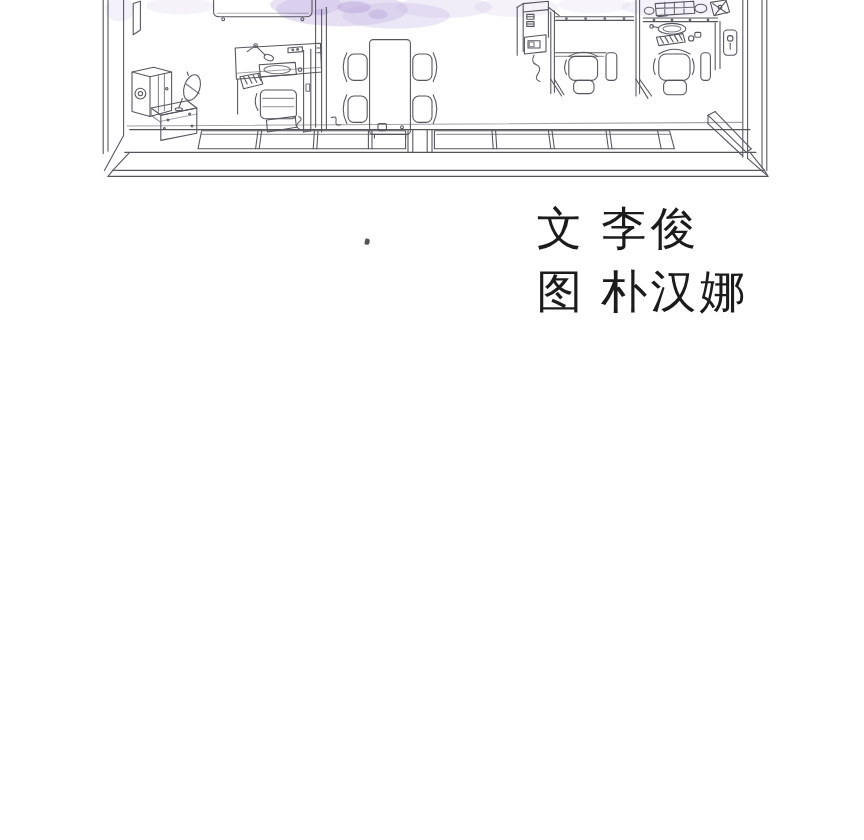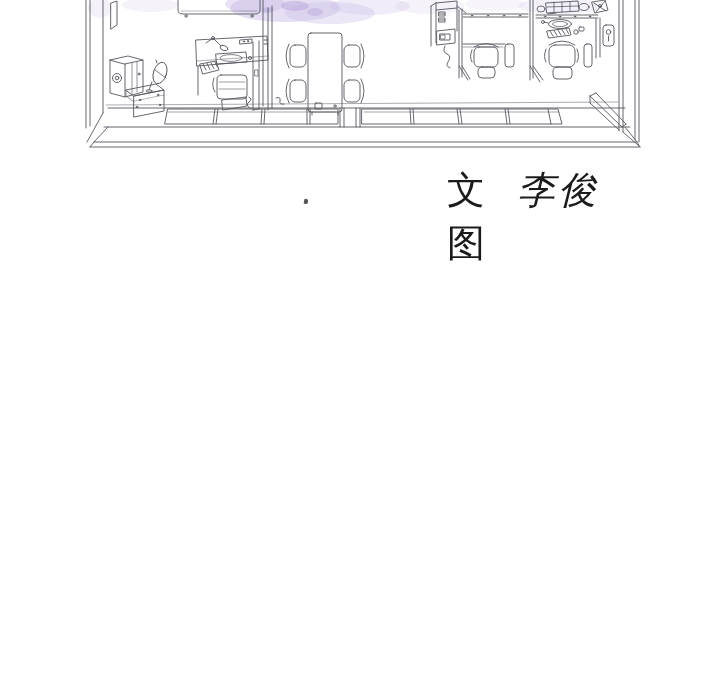--- a/index.html
+++ b/index.html
@@ -21,21 +21,21 @@
   .art{position:absolute;left:0;top:0;}
   .lines path,.lines rect,.lines circle,.lines ellipse,.lines line,.lines polyline{
     stroke:var(--line);stroke-width:.9;fill:none;stroke-linecap:round;stroke-linejoin:round;
   }
   .credits{
     position:absolute;left:447px;top:164px;
     color:var(--ink);font-size:38px;line-height:53px;
   }
   .credit-line{display:flex;}
   .credit-role{width:42px;flex:0 0 42px;}
-  .credit-name{margin-left:28px;letter-spacing:3px;white-space:nowrap;font-style:italic;}
+  .credit-name{margin-left:12px;letter-spacing:3px;white-space:nowrap;}
   .speck{
     position:absolute;left:304px;top:199px;width:4px;height:5px;
     background:var(--ink);opacity:.75;border-radius:1px 2px 2px 1px;
     transform:rotate(12deg);
   }
 </style>
 </head>
 <body>
 
 <svg class="art" width="720" height="170" viewBox="0 0 720 170" xmlns="http://www.w3.org/2000/svg">
@@ -322,14 +322,15 @@
 
 <div class="speck"></div>
 
 <div class="credits">
   <div class="credit-line">
     <span class="credit-role">文</span>
     <span class="credit-name">李俊</span>
   </div>
   <div class="credit-line">
     <span class="credit-role">图</span>
+    <span class="credit-name">朴汉娜</span>
   </div>
 </div>
 
 </body></html>

